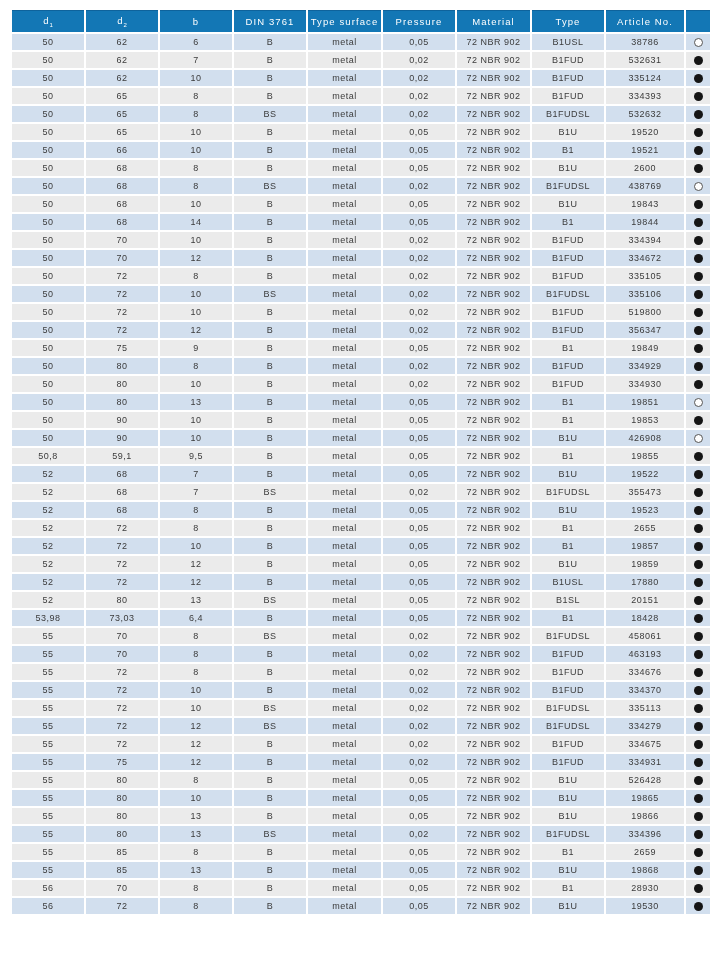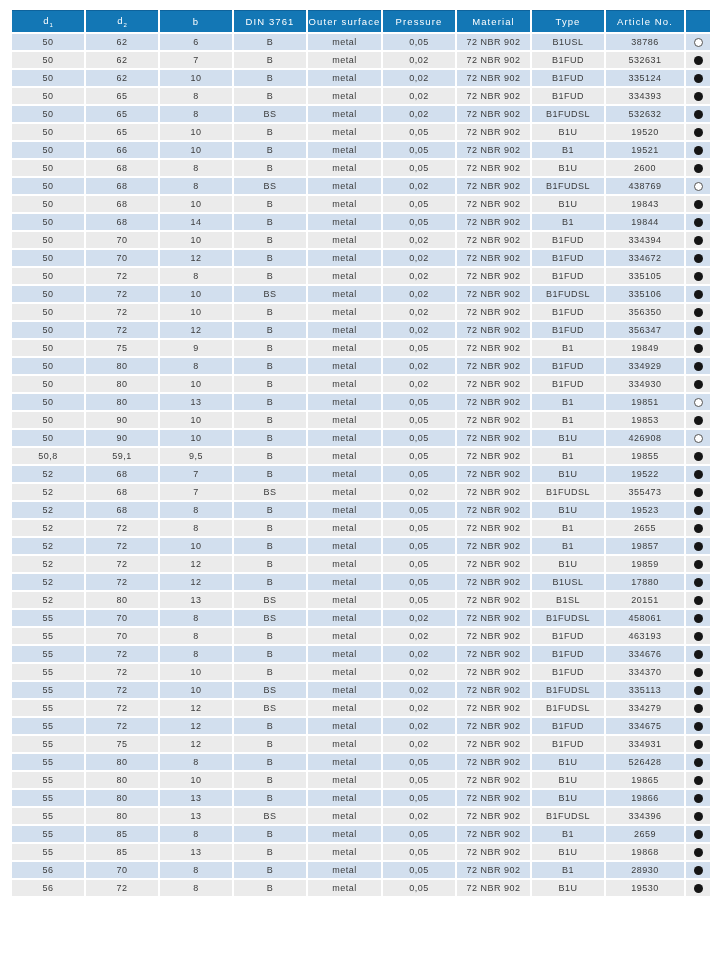--- a/index.html
+++ b/index.html
@@ -88,21 +88,21 @@
         <col style="width:72px">
         <col style="width:78px">
       <col style="width:24px">
     </colgroup>
     <thead>
       <tr>
           <th><span>d</span><sub>1</sub></th>
           <th><span>d</span><sub>2</sub></th>
           <th><span>b</span></th>
           <th><span>DIN 3761</span></th>
-          <th><span>Outer surface</span></th>
+          <th><span>Type surface</span></th>
           <th><span>Pressure</span></th>
           <th><span>Material</span></th>
           <th><span>Type</span></th>
           <th><span>Article No.</span></th>
           <th><span></span></th>
         </tr>
     </thead>
     <tbody>
         <tr>
           <td>50</td>
@@ -286,21 +286,21 @@
         </tr>
         <tr>
           <td>50</td>
           <td>72</td>
           <td>10</td>
           <td>B</td>
           <td>metal</td>
           <td>0,02</td>
           <td>72 NBR 902</td>
           <td>B1FUD</td>
-          <td>356350</td>
+          <td>519800</td>
           <td><span class="dot-filled"></span></td>
         </tr>
         <tr>
           <td>50</td>
           <td>72</td>
           <td>12</td>
           <td>B</td>
           <td>metal</td>
           <td>0,02</td>
           <td>72 NBR 902</td>
@@ -479,20 +479,32 @@
         <tr>
           <td>52</td>
           <td>80</td>
           <td>13</td>
           <td>BS</td>
           <td>metal</td>
           <td>0,05</td>
           <td>72 NBR 902</td>
           <td>B1SL</td>
           <td>20151</td>
+          <td><span class="dot-filled"></span></td>
+        </tr>
+        <tr>
+          <td>53,98</td>
+          <td>73,03</td>
+          <td>6,4</td>
+          <td>B</td>
+          <td>metal</td>
+          <td>0,05</td>
+          <td>72 NBR 902</td>
+          <td>B1</td>
+          <td>18428</td>
           <td><span class="dot-filled"></span></td>
         </tr>
         <tr>
           <td>55</td>
           <td>70</td>
           <td>8</td>
           <td>BS</td>
           <td>metal</td>
           <td>0,02</td>
           <td>72 NBR 902</td>

